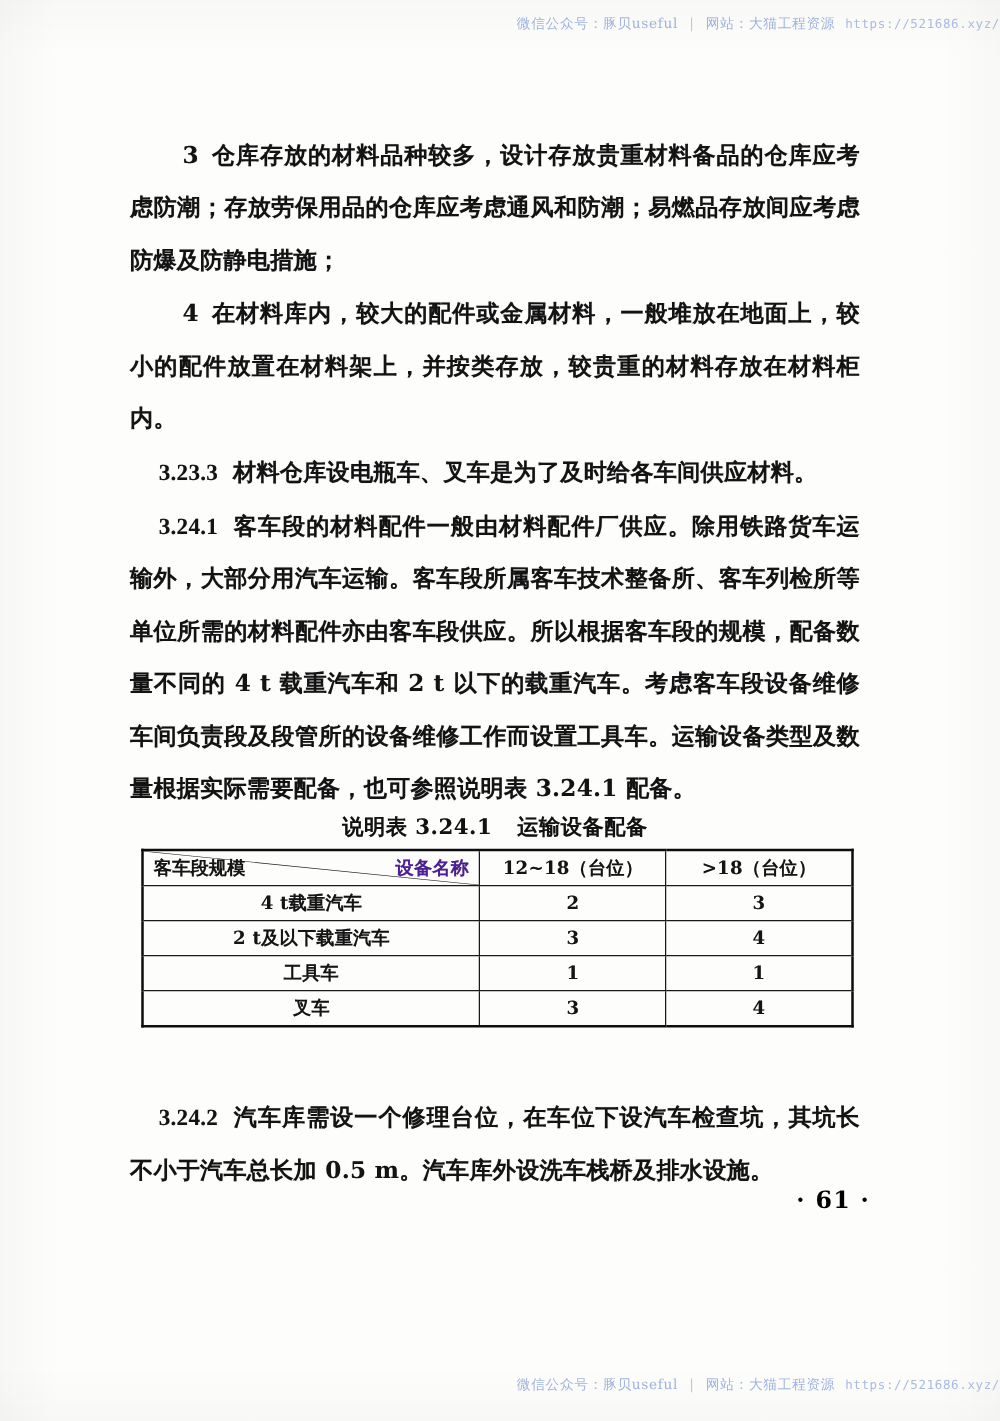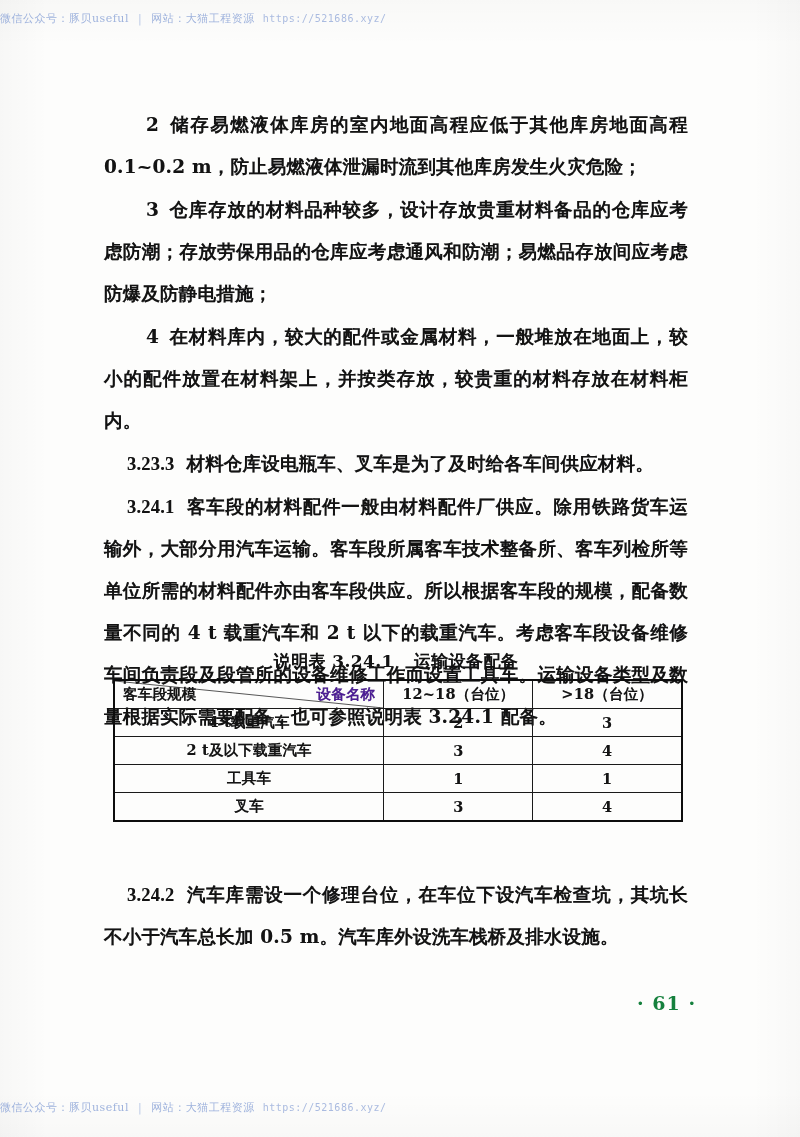--- a/index.html
+++ b/index.html
@@ -28,21 +28,21 @@
     background:
       linear-gradient(90deg, rgba(0,0,0,0.022) 0%, rgba(0,0,0,0) 6%, rgba(0,0,0,0) 94%, rgba(0,0,0,0.02) 100%),
       linear-gradient(180deg, rgba(0,0,0,0.02) 0%, rgba(0,0,0,0) 4%, rgba(0,0,0,0) 96%, rgba(0,0,0,0.018) 100%);
   }
 
   
   .watermark {
     position: absolute;
     left: 0;
     right: 0;
-    text-align: left;
+    text-align: right;
     font-family: "DejaVu Serif", "Liberation Serif", serif;
     font-size: 11px;
     letter-spacing: 0.5px;
     color: #9fb3dd;
     white-space: nowrap;
   }
   .watermark .wm-sep {
     color: #b9c8e6;
     padding: 0 5px;
   }
@@ -165,46 +165,43 @@
     font-size: 14.5px;
     font-weight: 700;
     color: #141414;
   }
 
   
   .page-number {
     position: absolute;
     left: 0;
     right: 104px;
-    top: 992px;
+    top: 949px;
     text-align: right;
     font-size: 19px;
     font-weight: 700;
-    color: #15803d;
+    color: #000000;
     font-family: "DejaVu Serif", "Liberation Serif", serif;
     letter-spacing: 1px;
   }
 </style>
 </head>
 <body>
 
 <div class="page">
   <div class="page-noise"></div>
 
   <div class="watermark watermark-top">
     <span>微信公众号：豚贝useful</span>
     <span class="wm-sep">|</span>
     <span>网站：大猫工程资源</span>
     <span class="wm-url">https://521686.xyz/</span>
   </div>
 
   <div class="content">
-    <p class="para indent2">
-      <span class="num">2</span><span>储存易燃液体库房的室内地面高程应低于其他库房地面高程 0.1~0.2 m，防止易燃液体泄漏时流到其他库房发生火灾危险；</span>
-    </p>
     <p class="para indent2">
       <span class="num">3</span><span>仓库存放的材料品种较多，设计存放贵重材料备品的仓库应考虑防潮；存放劳保用品的仓库应考虑通风和防潮；易燃品存放间应考虑防爆及防静电措施；</span>
     </p>
     <p class="para indent2">
       <span class="num">4</span><span>在材料库内，较大的配件或金属材料，一般堆放在地面上，较小的配件放置在材料架上，并按类存放，较贵重的材料存放在材料柜内。</span>
     </p>
     <p class="para indent1">
       <span class="secnum">3.23.3</span><span>材料仓库设电瓶车、叉车是为了及时给各车间供应材料。</span>
     </p>
     <p class="para indent1">

